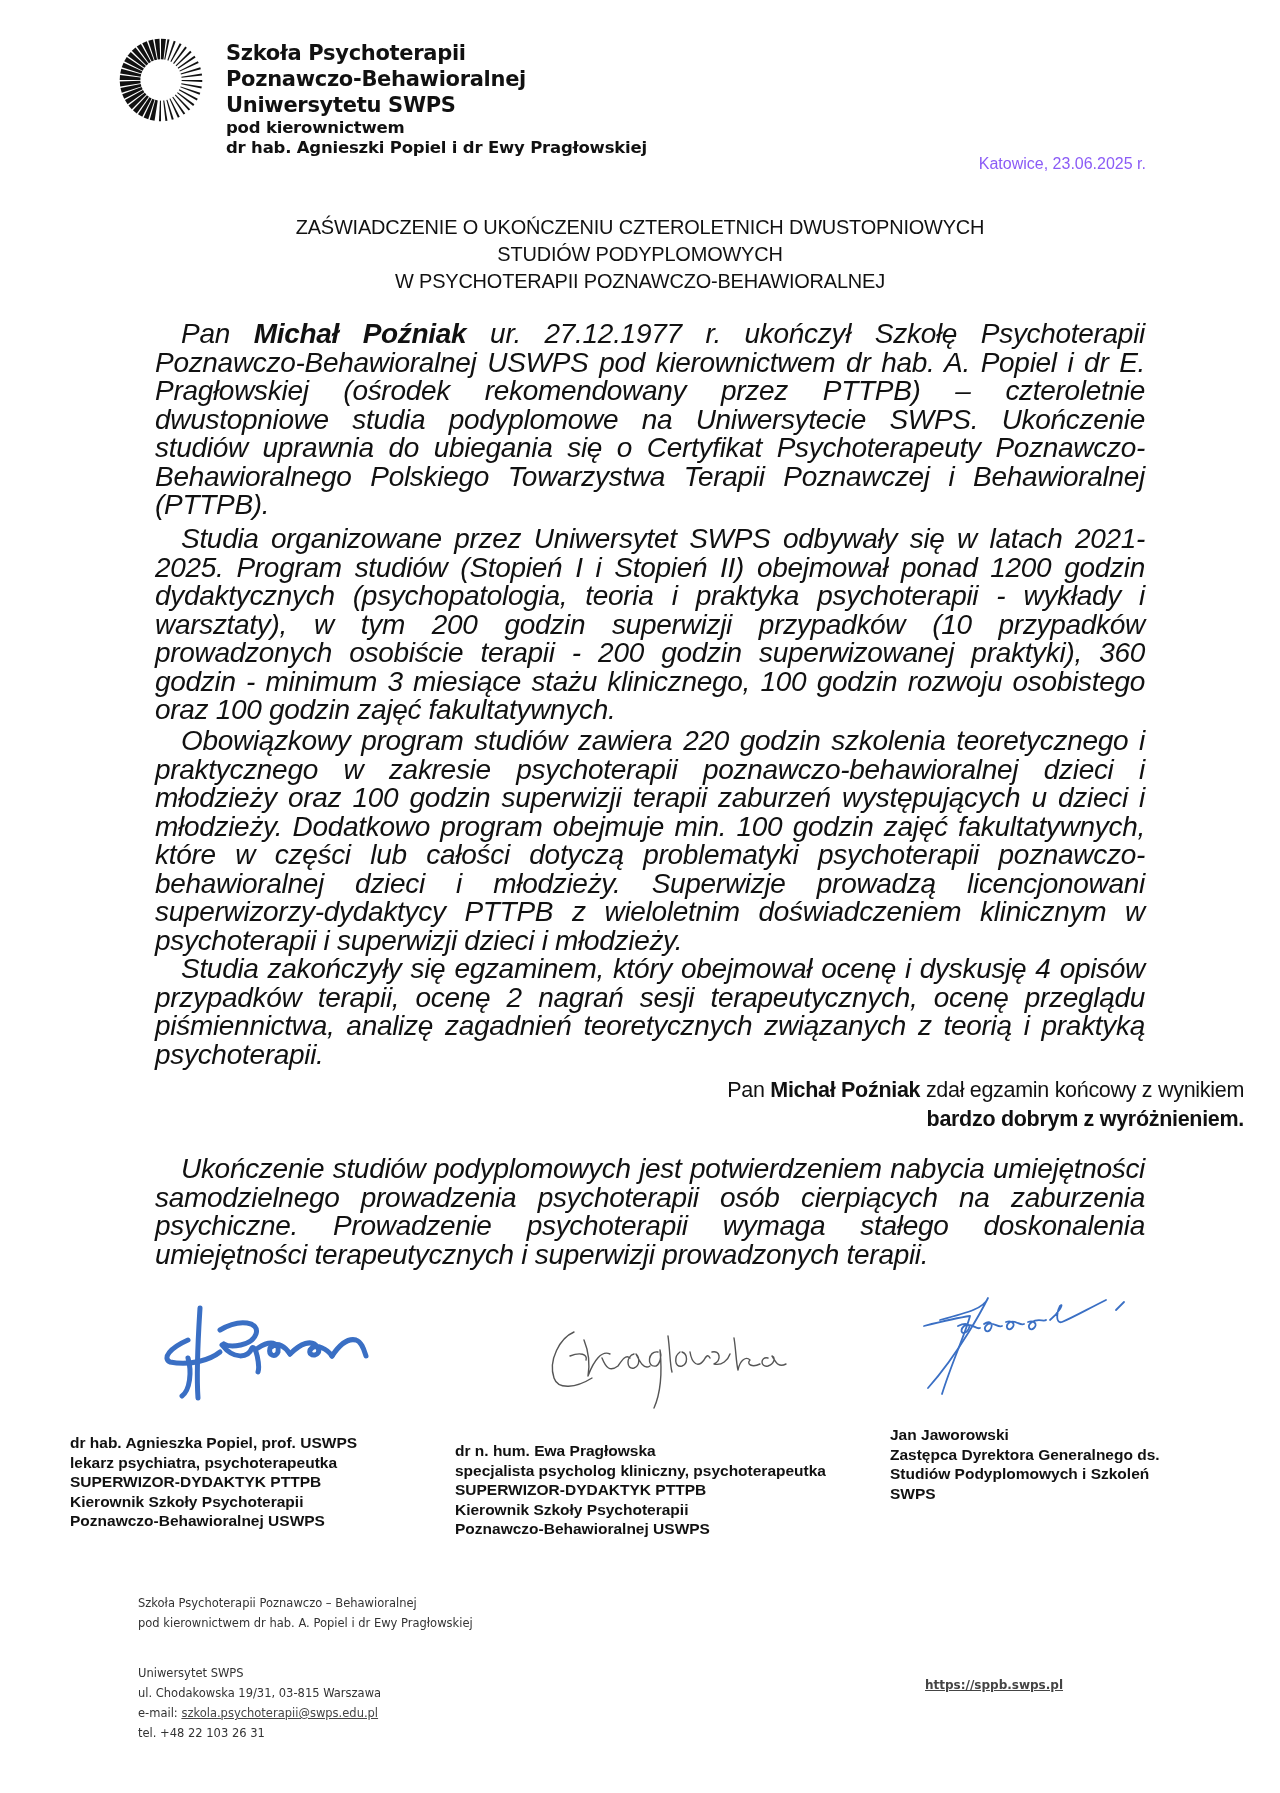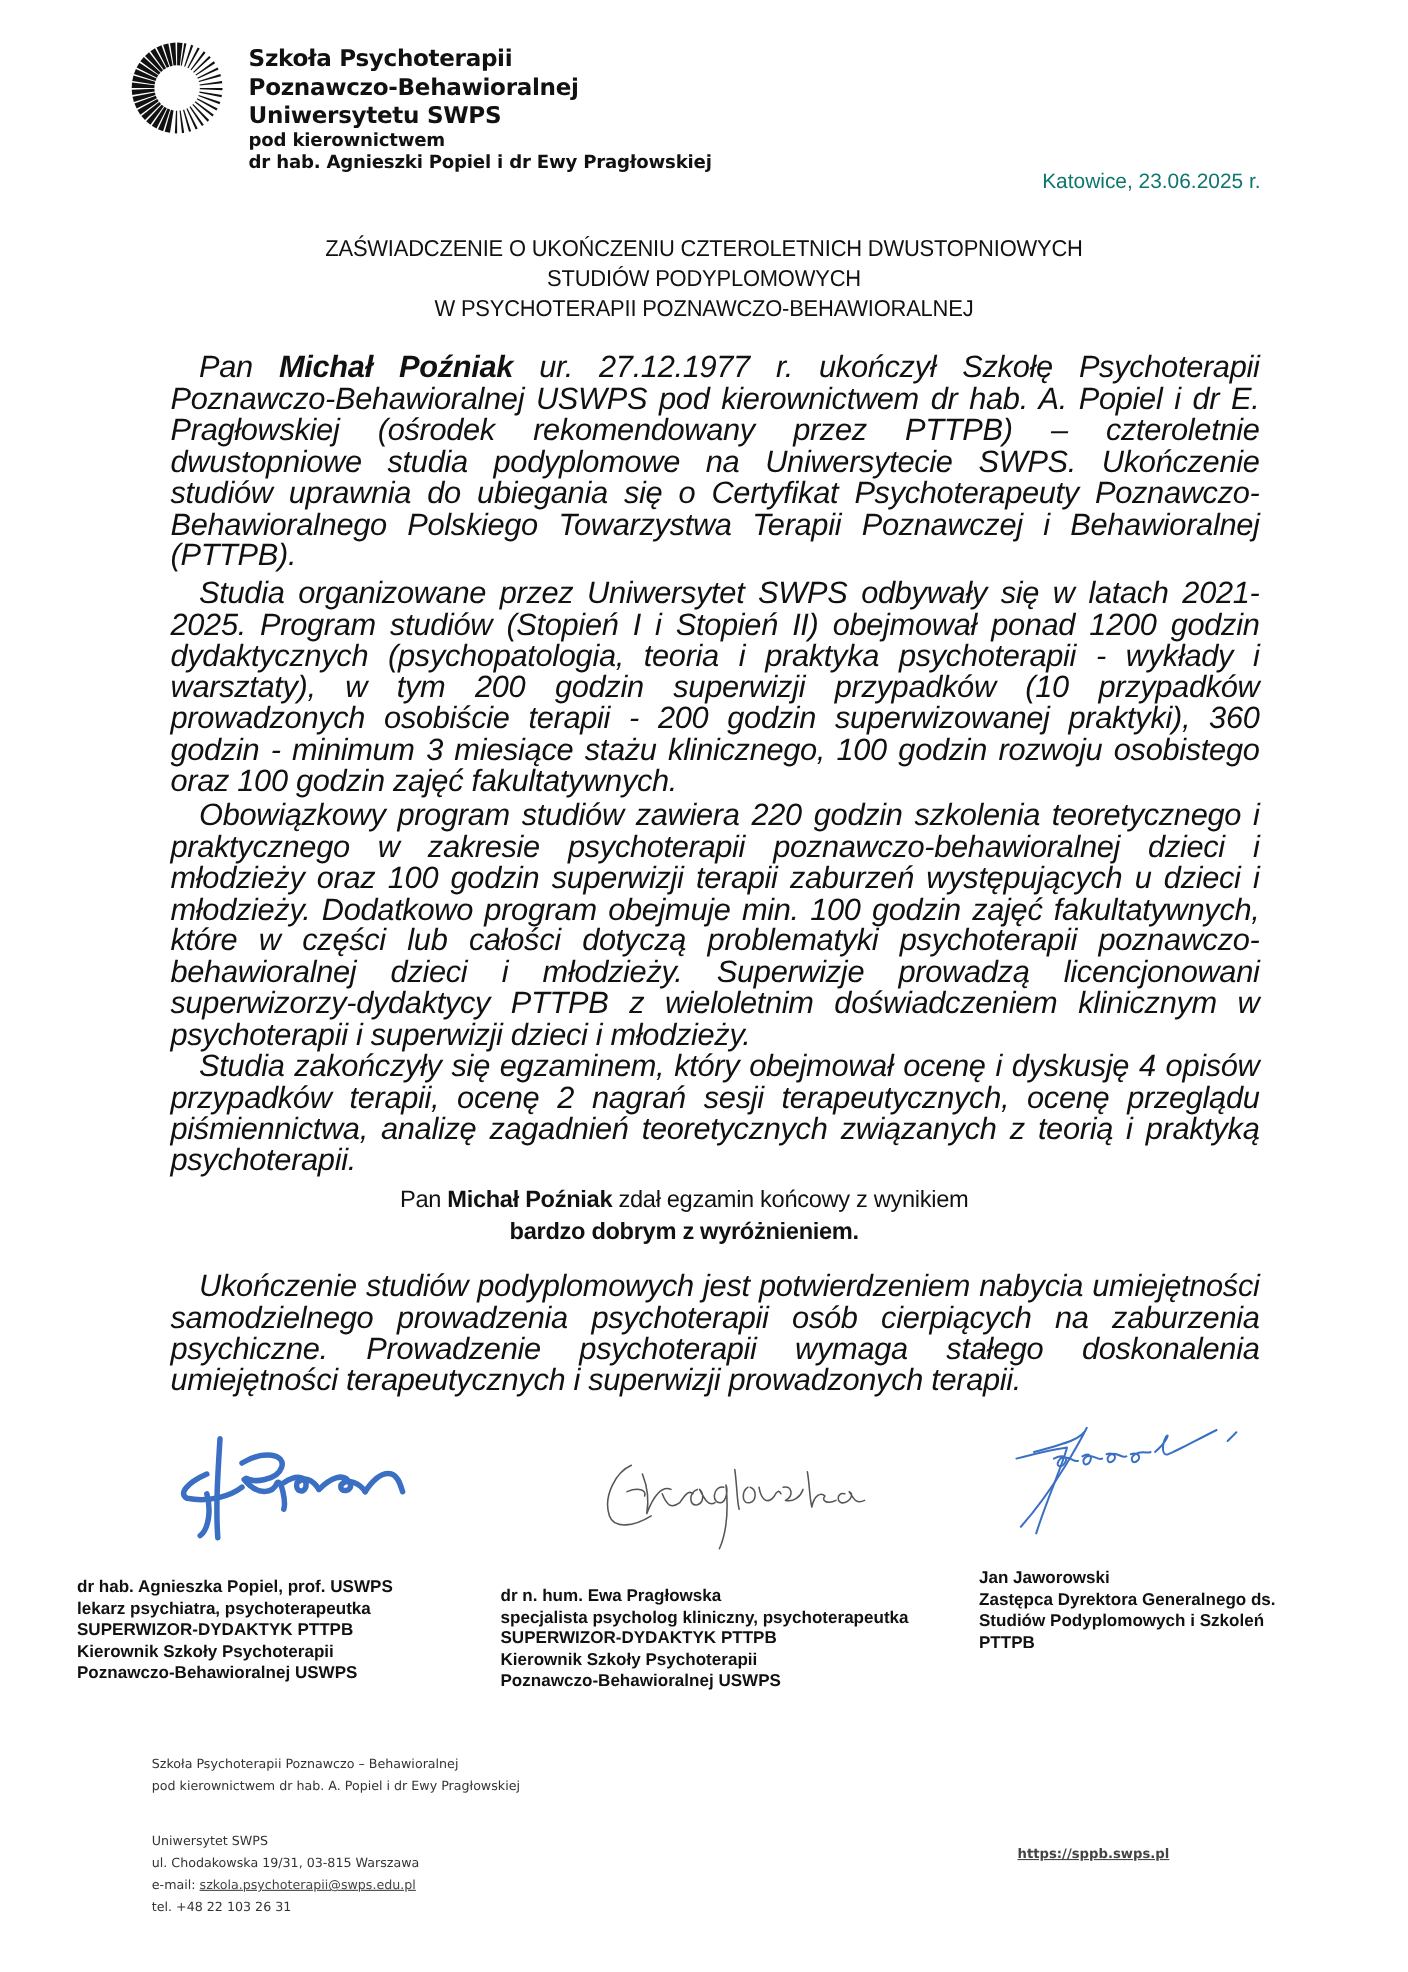--- a/index.html
+++ b/index.html
@@ -5,34 +5,34 @@
     html, body { margin: 0; padding: 0; background: #ffffff; }
     body { width: 1280px; height: 1793px; position: relative; overflow: hidden; color: #111; font-family: "Liberation Sans", sans-serif; }
     .abs { position: absolute; }
 
     
     .logo-mark { left: 118px; top: 37px; width: 86px; height: 86px; }
     .logo-text { left: 226px; top: 40px; }
     .logo-line-big { font-family: "DejaVu Sans", sans-serif; font-weight: bold; font-size: 21px; line-height: 26px; color: #111; letter-spacing: -0.3px; }
     .logo-line-small { font-family: "DejaVu Sans", sans-serif; font-size: 16.5px; line-height: 20px; color: #111; font-weight: 600; letter-spacing: -0.2px; }
 
-    .place-date { right: 134px; top: 155px; font-size: 19px; color: #0f766e; }
+    .place-date { right: 134px; top: 155px; font-size: 16px; color: #8b5cf6; }
 
     .title { left: 0; width: 1280px; top: 213px; text-align: center; font-weight: normal; font-size: 21px; line-height: 27px; letter-spacing: -0.2px; }
     .title div { transform: scaleX(0.95); }
 
     .para { left: 155px; width: 990px; font-size: 28px; line-height: 28.5px; text-align: justify; text-align-last: left; letter-spacing: -0.3px; font-style: italic; }
     .para .indent { display: inline-block; width: 26px; }
     .p1 { top: 320px; }
     .p2 { top: 525px; }
     .p3 { top: 727px; }
     .p4 { top: 955px; }
     .p6 { top: 1155px; }
 
-    .result { left: 0; width: 1244px; top: 1076px; text-align: center; font-size: 21.5px; line-height: 28.5px; letter-spacing: -0.3px; }
+    .result { left: 0; width: 1244px; top: 1076px; text-align: right; font-size: 21.5px; line-height: 28.5px; letter-spacing: -0.3px; }
     .result b { font-weight: bold; }
 
     .sig { top: 1300px; }
     .sig1 { left: 160px; width: 240px; height: 110px; }
     .sig2 { left: 540px; top: 1320px; width: 270px; height: 95px; }
     .sig3 { left: 910px; top: 1292px; width: 240px; height: 110px; }
 
     .signer { font-size: 15.5px; line-height: 19.5px; font-weight: bold; color: #111; }
     .signer1 { left: 70px; width: 360px; top: 1433px; }
     .signer2 { left: 455px; width: 450px; top: 1441px; }
@@ -179,21 +179,21 @@
   <div>specjalista psycholog kliniczny, psychoterapeutka</div>
   <div>SUPERWIZOR-DYDAKTYK PTTPB</div>
   <div>Kierownik Szkoły Psychoterapii</div>
   <div>Poznawczo-Behawioralnej USWPS</div>
 </div>
 
 <div class="abs signer signer3">
   <div>Jan Jaworowski</div>
   <div>Zastępca Dyrektora Generalnego ds.</div>
   <div>Studiów Podyplomowych i Szkoleń</div>
-  <div>PTTPB</div>
+  <div>SWPS</div>
 </div>
 
 <div class="abs footer footer-a">
   <div>Szkoła Psychoterapii Poznawczo – Behawioralnej</div>
   <div>pod kierownictwem dr hab. A. Popiel i dr Ewy Pragłowskiej</div>
 </div>
 
 <div class="abs footer footer-b">
   <div>Uniwersytet SWPS</div>
   <div>ul. Chodakowska 19/31, 03-815 Warszawa</div>

